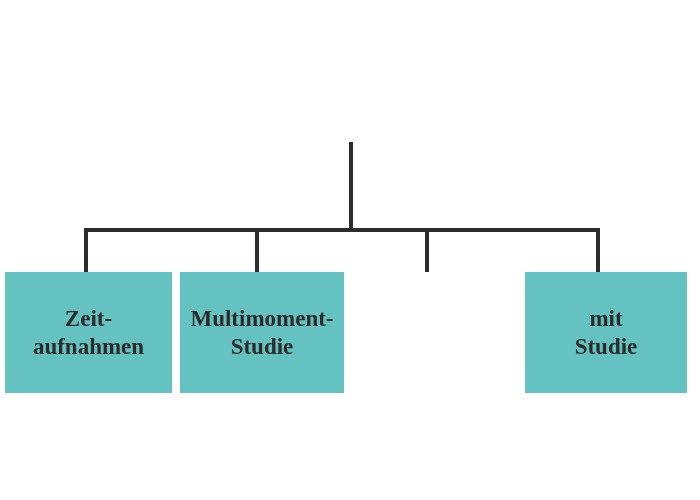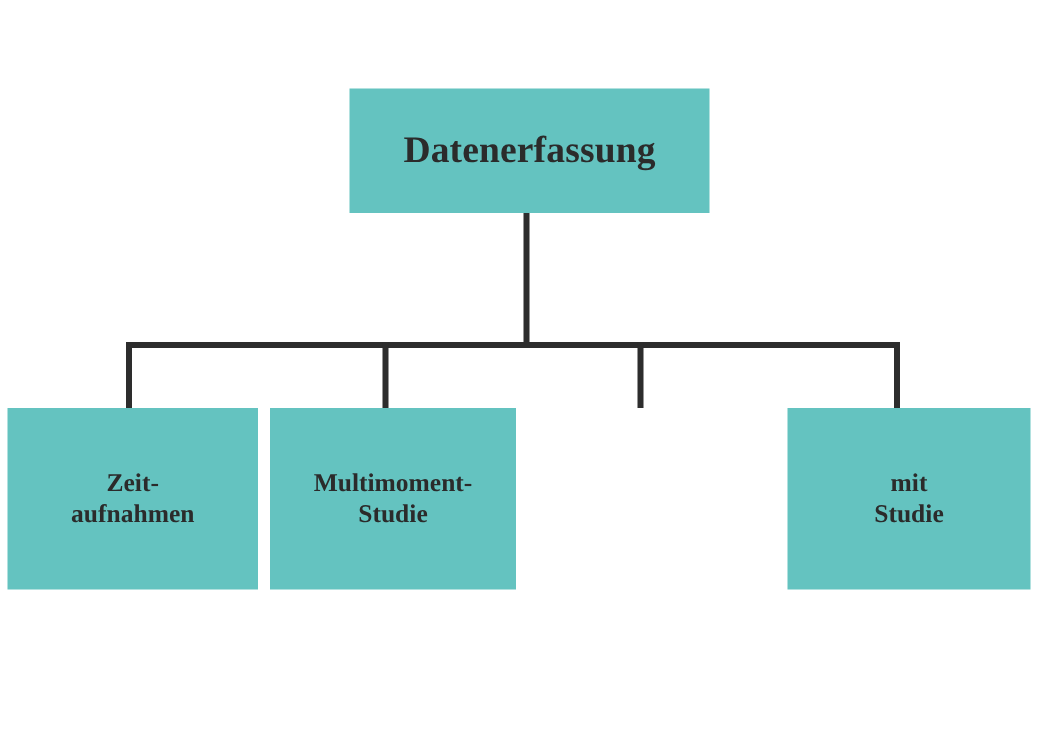--- a/index.html
+++ b/index.html
@@ -41,21 +41,21 @@
     left: 233px;
     top: 59px;
     width: 240px;
     height: 83px;
     font-size: 25px;
     letter-spacing: 0.1px;
   }
   .node-child {
     top: 272px;
     height: 121px;
-    font-size: 17px;
+    font-size: 23px;
   }
   .child-0 { left: 5px;   width: 167px; }
   .child-1 { left: 180px; width: 164px; }
   .child-2 { left: 353px; width: 164px; }
   .child-3 { left: 525px; width: 162px; }
 
   .connector {
     position: absolute;
     background: #2d2d2d;
   }
@@ -79,23 +79,20 @@
   .drop-0 { left: 84px; }
   .drop-1 { left: 255px; }
   .drop-2 { left: 425px; }
   .drop-3 { left: 596px; }
 </style>
 </head>
 <body>
 
 <div id="canvas">
 
-  <div class="node node-root">
-    <span class="node-label">Datenerfassung</span>
-  </div>
 
   <div class="connector trunk"></div>
   <div class="connector bus"></div>
 
   <div class="connector drop drop-0"></div>
   <div class="connector drop drop-1"></div>
   <div class="connector drop drop-2"></div>
   <div class="connector drop drop-3"></div>
 
   <div class="node node-child child-0">

